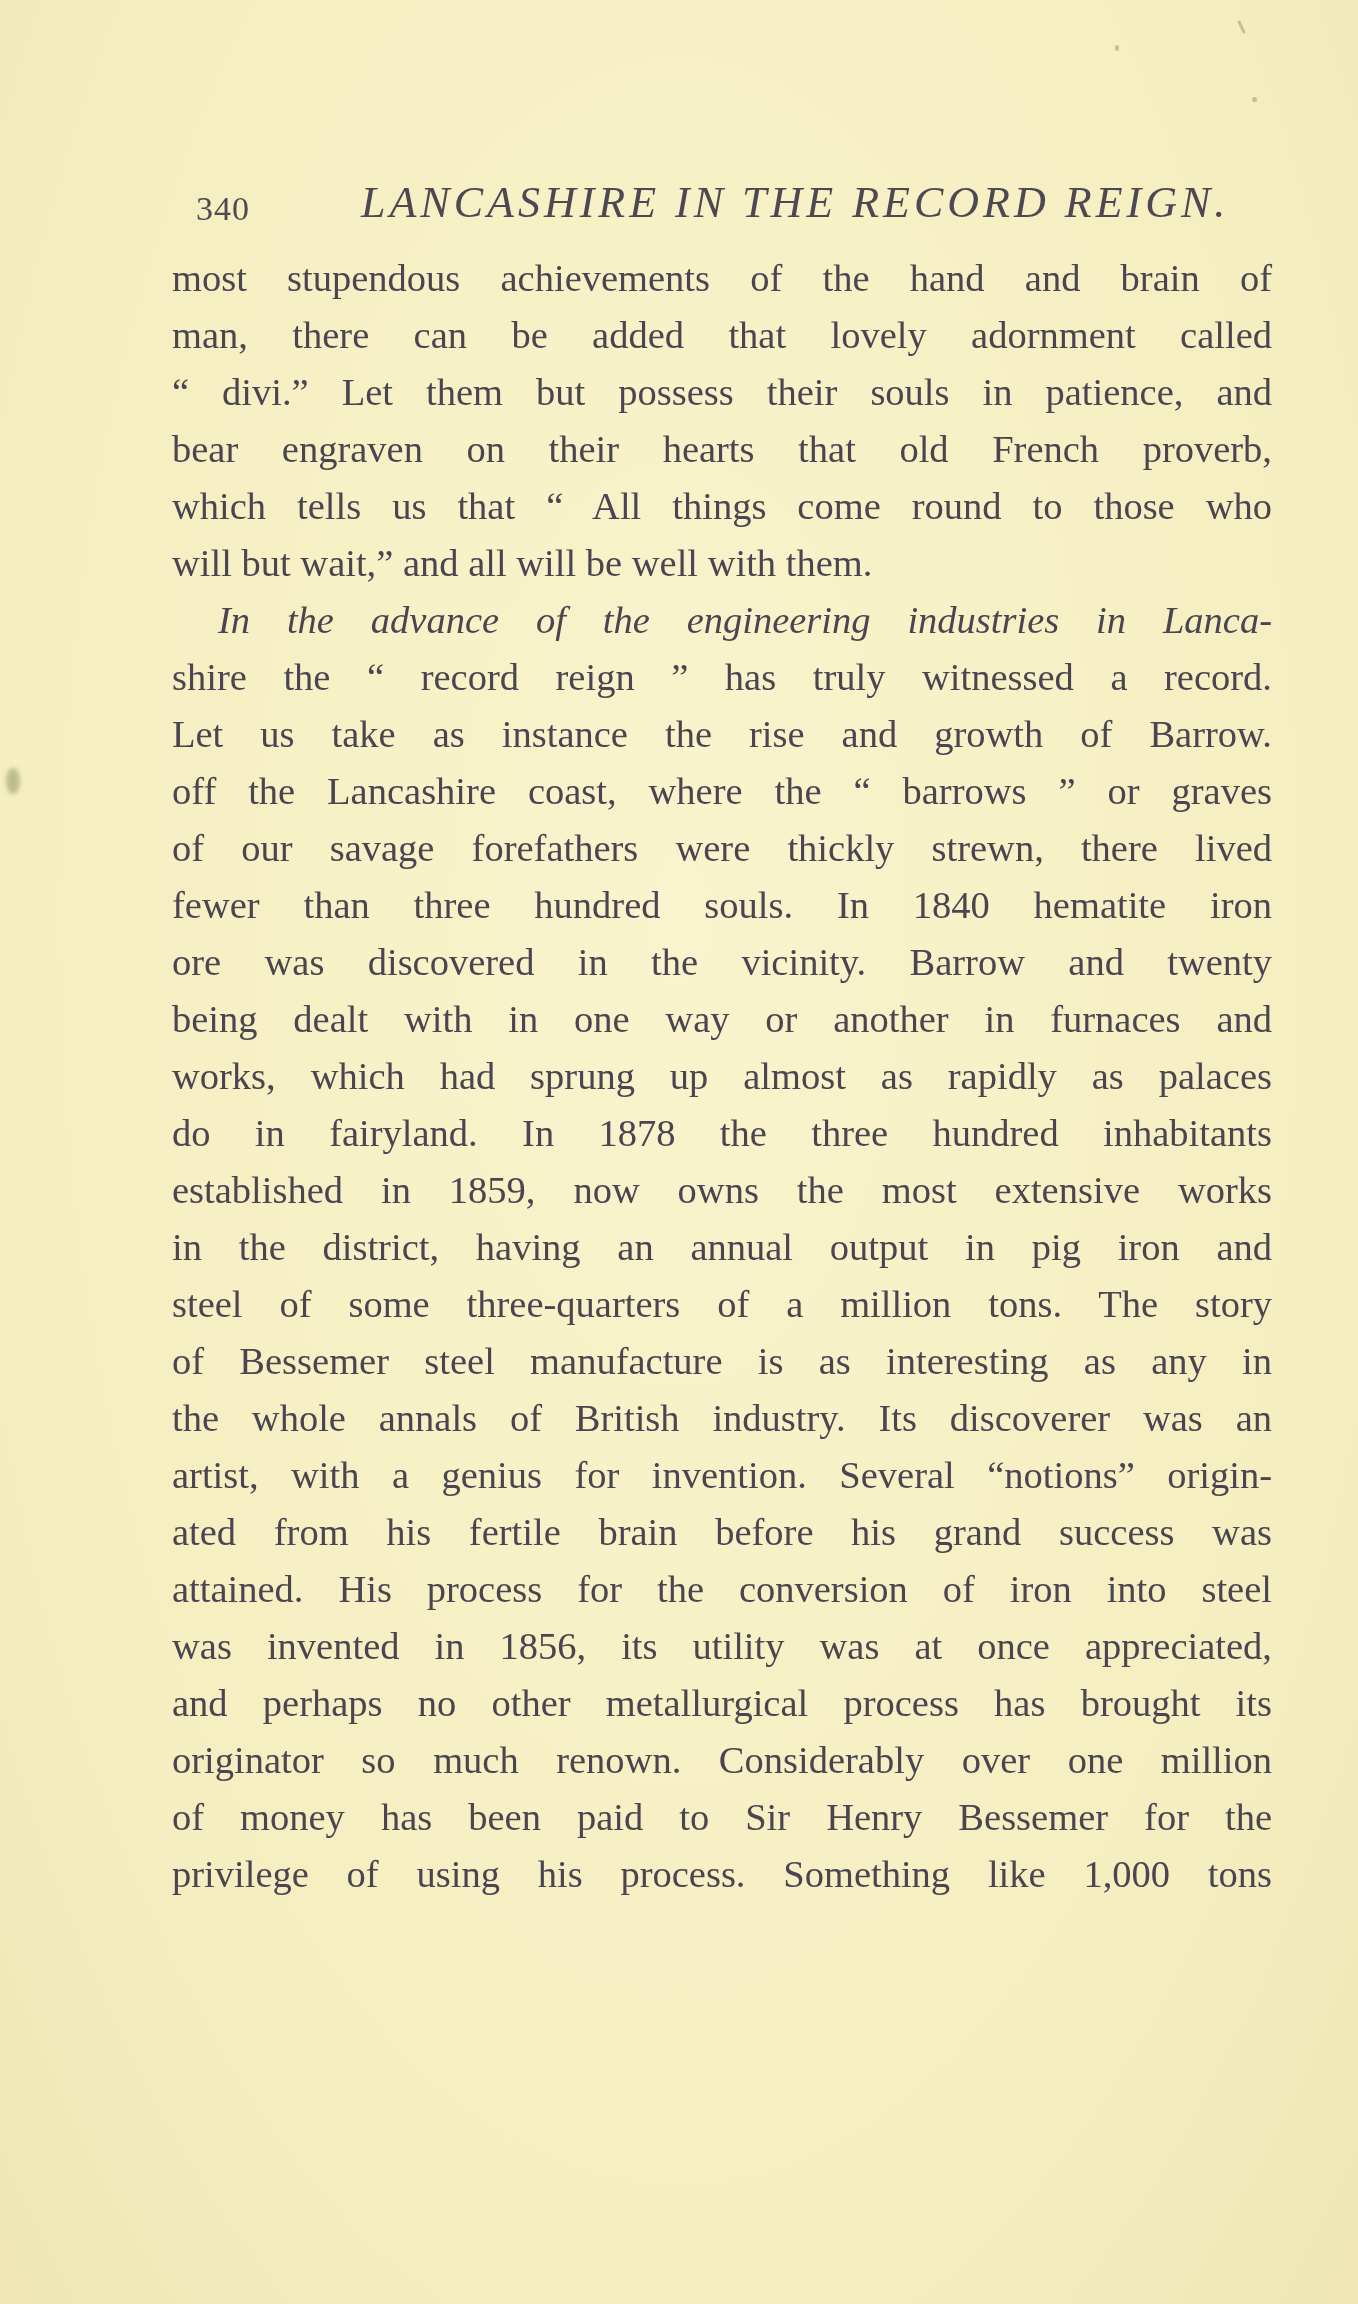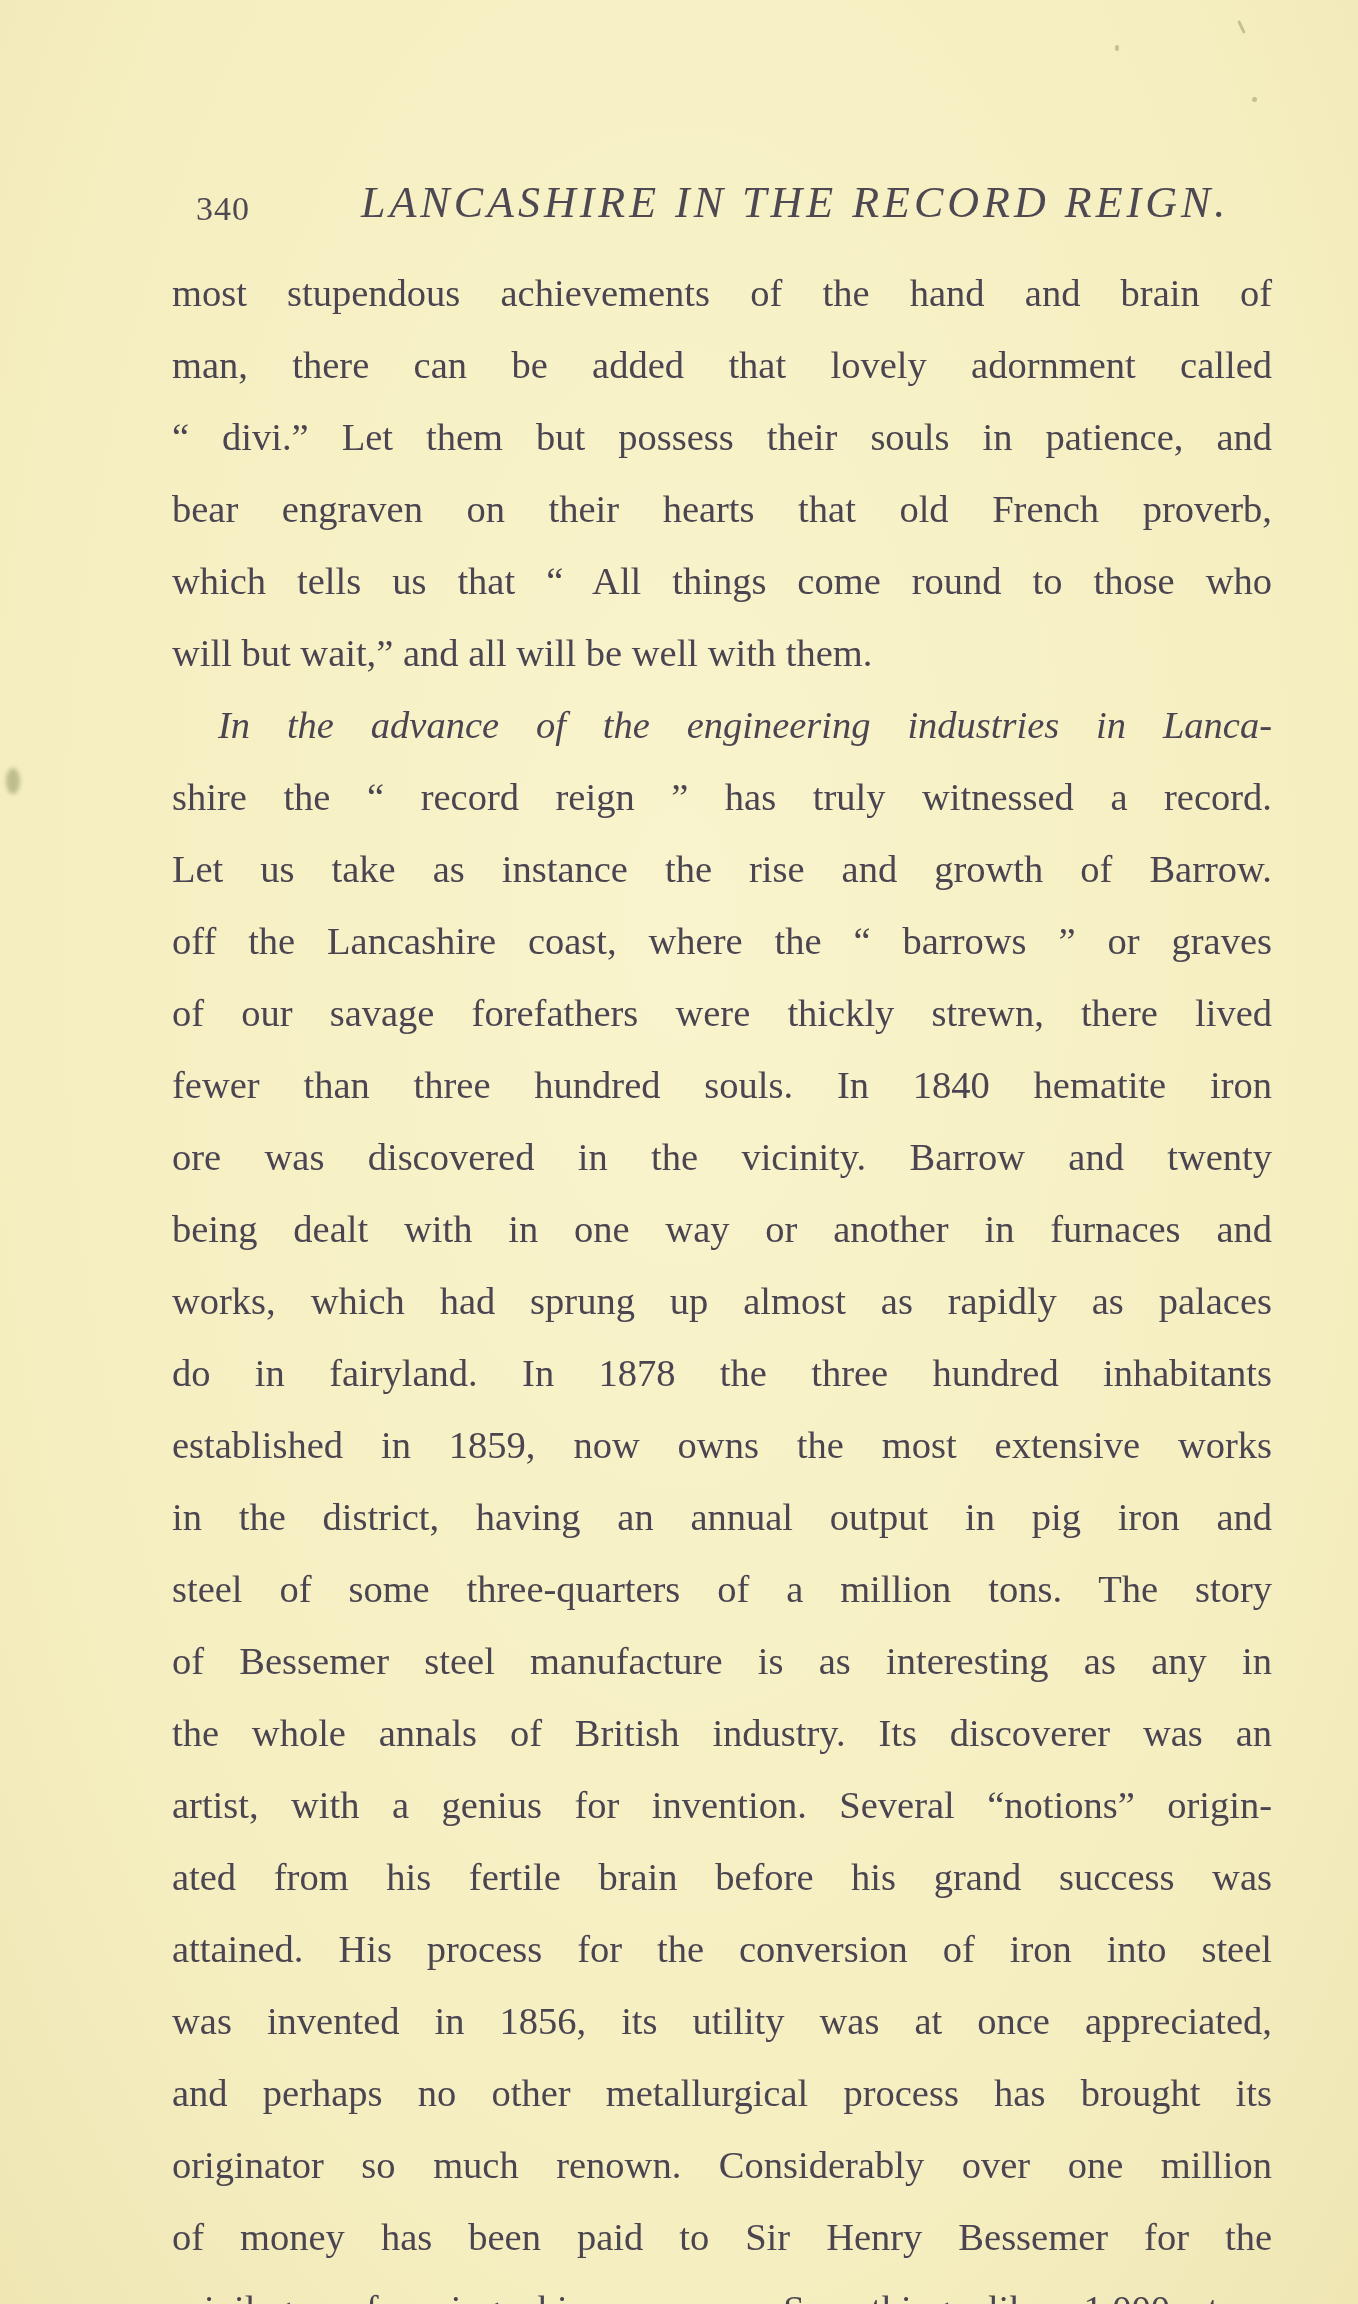--- a/index.html
+++ b/index.html
@@ -53,21 +53,20 @@
     }
     .line {
       display: block;
       height: 57px;
       line-height: 57px;
       font-size: 38.5px;
       text-align: justify;
       text-align-last: justify;
       white-space: nowrap;
       color: #4a4550;
-      margin-top: 15px;
     }
     .line.indent {
       padding-left: 46px;
       font-style: italic;
     }
     .line.last {
       text-align-last: left;
     }
     .speck {
       position: absolute;

